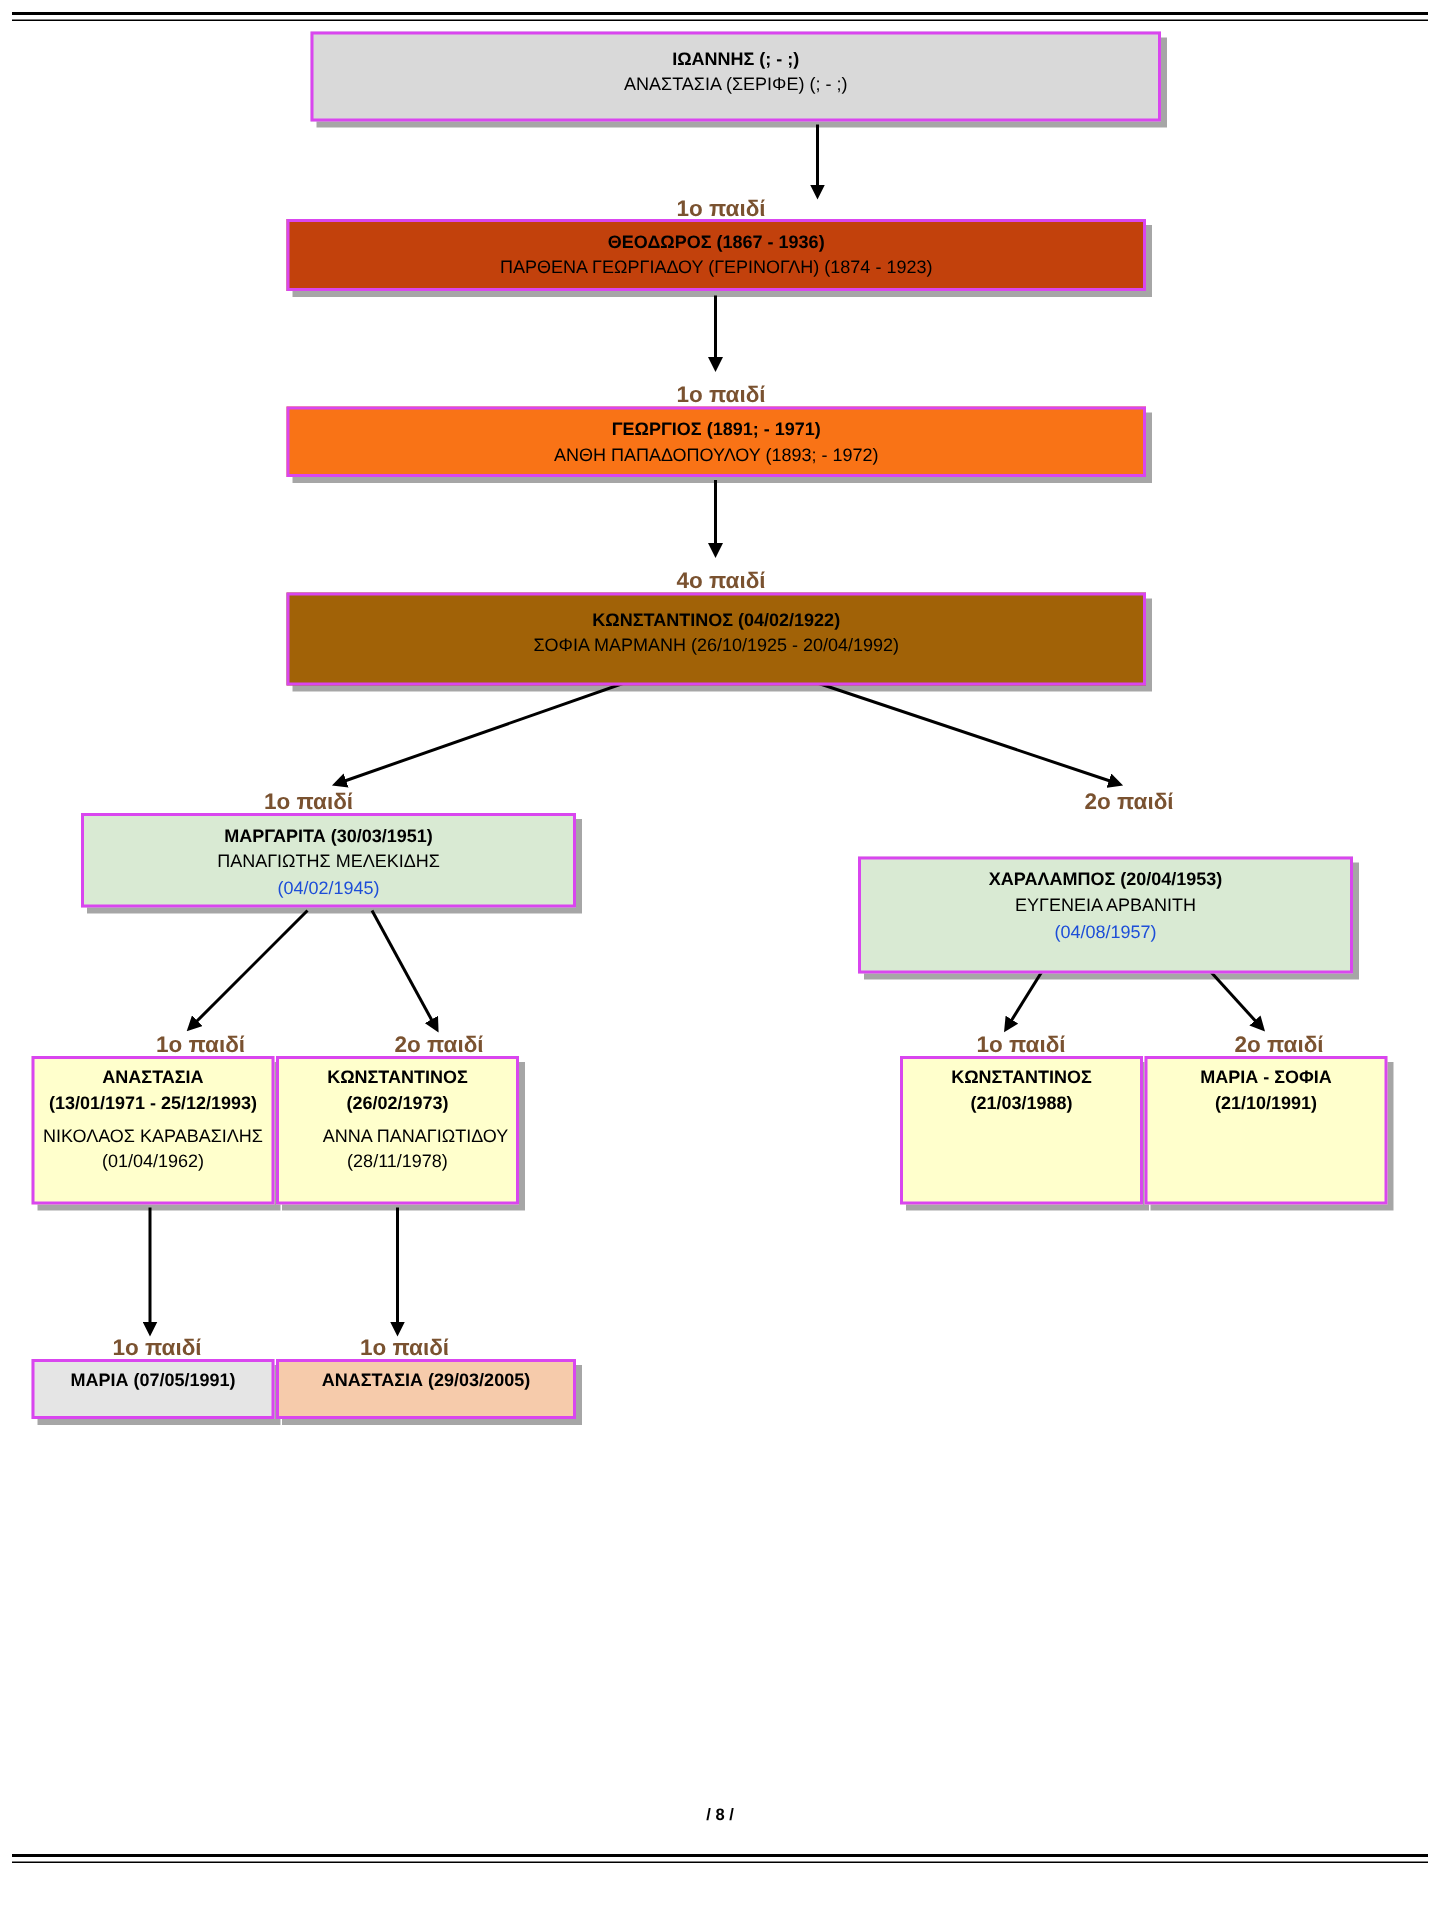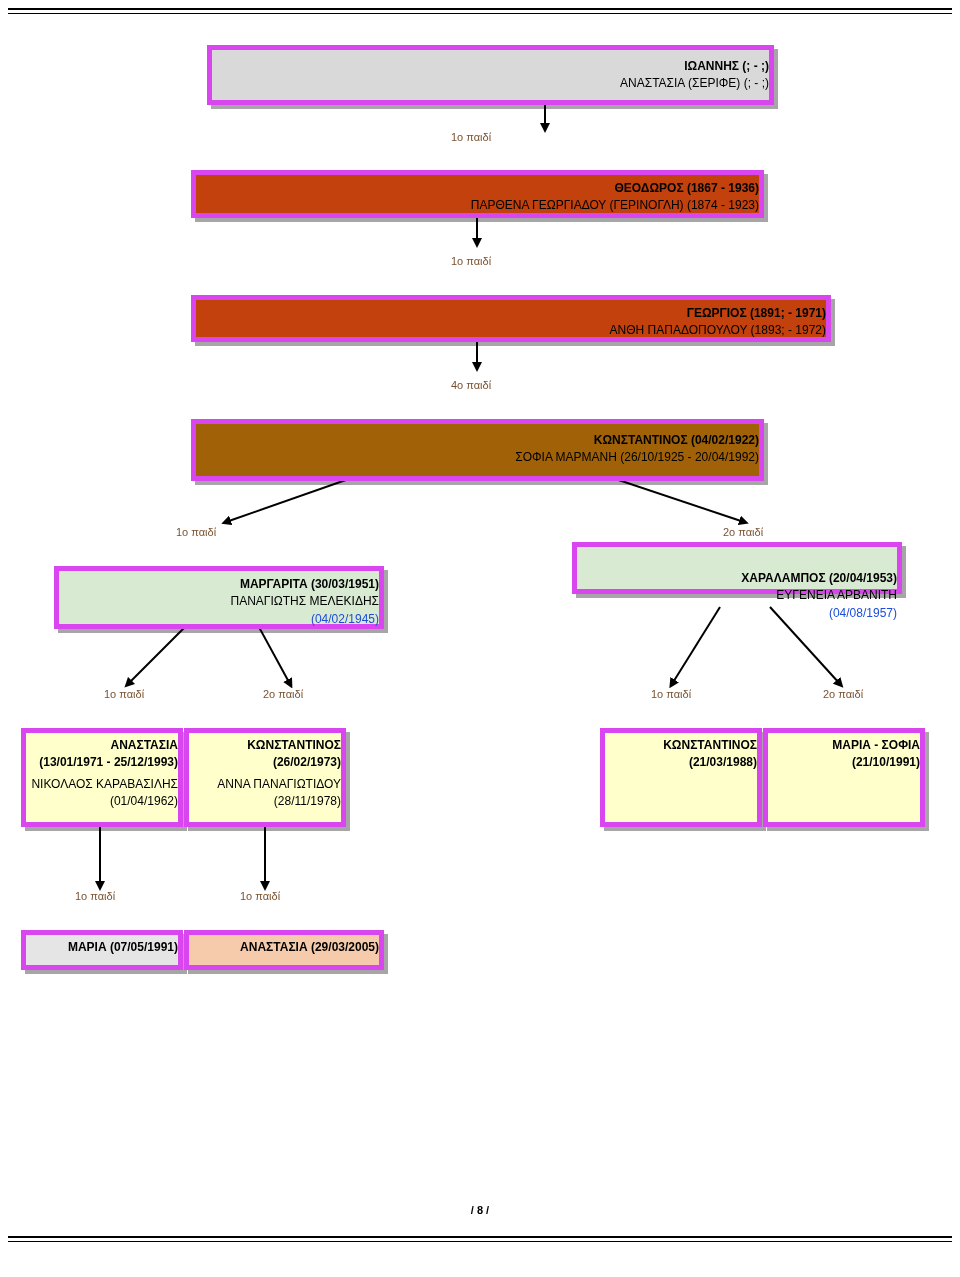--- a/index.html
+++ b/index.html
@@ -27,46 +27,45 @@
     border-top: 2px solid #000;
   }
   .rule.top { top: 8px; }
   .rule.top2 { top: 13px; border-top: 1px solid #000; }
   .rule.bot { top: 1236px; }
   .rule.bot2 { top: 1241px; border-top: 1px solid #000; }
 
   .node {
     position: absolute;
     box-sizing: border-box;
-    border: 5px solid #d946ef;
-    text-align: right;
+    border: 2px solid #d946ef;
+    text-align: center;
     line-height: 1.45;
     box-shadow: 4px 4px 0 rgba(0,0,0,0.35);
-    margin-top: 24px;
   }
   .node .line1 {
     font-weight: bold;
     font-size: 12px;
     color: #000;
     white-space: nowrap;
   }
   .node .line2 {
     font-size: 12px;
     color: #000;
     white-space: nowrap;
   }
   .node .line3 {
     font-size: 12px;
     color: #1d4ed8;
     white-space: nowrap;
   }
   .caption {
     position: absolute;
-    font-size: 11px;
-    font-weight: normal;
+    font-size: 15px;
+    font-weight: bold;
     color: #7a5230;
     white-space: nowrap;
   }
   .footer {
     position: absolute;
     left: 0;
     top: 1204px;
     width: 960px;
     text-align: center;
     font-size: 11px;
@@ -126,40 +125,40 @@
     <div class="line2">ΑΝΑΣΤΑΣΙΑ  (ΣΕΡΙΦΕ) (; - ;)</div>
   </div>
 
   <div class="caption" style="left:451px; top:131px;">1ο παιδί</div>
   <div class="node" style="left:191px; top:146px; width:573px; height:48px; background:#c2410c; padding-top:5px;">
     <div class="line1">ΘΕΟΔΩΡΟΣ  (1867 - 1936)</div>
     <div class="line2">ΠΑΡΘΕΝΑ  ΓΕΩΡΓΙΑΔΟΥ (ΓΕΡΙΝΟΓΛΗ) (1874 - 1923)</div>
   </div>
 
   <div class="caption" style="left:451px; top:255px;">1ο παιδί</div>
-  <div class="node" style="left:191px; top:271px; width:640px; height:47px; background:#c2410c; padding-top:5px;">
+  <div class="node" style="left:191px; top:271px; width:573px; height:47px; background:#f97316; padding-top:5px;">
     <div class="line1">ΓΕΩΡΓΙΟΣ (1891; - 1971)</div>
     <div class="line2">ΑΝΘΗ ΠΑΠΑΔΟΠΟΥΛΟΥ (1893; - 1972)</div>
   </div>
 
   <div class="caption" style="left:451px; top:379px;">4ο παιδί</div>
   <div class="node" style="left:191px; top:395px; width:573px; height:62px; background:#a16207; padding-top:8px;">
     <div class="line1">ΚΩΝΣΤΑΝΤΙΝΟΣ (04/02/1922)</div>
     <div class="line2">ΣΟΦΙΑ ΜΑΡΜΑΝΗ (26/10/1925 - 20/04/1992)</div>
   </div>
 
   <div class="caption" style="left:176px; top:526px;">1ο παιδί</div>
   <div class="node" style="left:54px; top:542px; width:330px; height:63px; background:#d9ead3; padding-top:5px;">
     <div class="line1">ΜΑΡΓΑΡΙΤΑ (30/03/1951)</div>
     <div class="line2">ΠΑΝΑΓΙΩΤΗΣ  ΜΕΛΕΚΙΔΗΣ</div>
     <div class="line3">(04/02/1945)</div>
   </div>
 
   <div class="caption" style="left:723px; top:526px;">2ο παιδί</div>
-  <div class="node" style="left:572px; top:518px; width:330px; height:52px; background:#d9ead3; padding-top:23px;">
+  <div class="node" style="left:572px; top:571px; width:330px; height:78px; background:#d9ead3; padding-top:5px;">
     <div class="line1">ΧΑΡΑΛΑΜΠΟΣ (20/04/1953)</div>
     <div class="line2">ΕΥΓΕΝΕΙΑ  ΑΡΒΑΝΙΤΗ</div>
     <div class="line3">(04/08/1957)</div>
   </div>
 
   <div class="caption" style="left:104px; top:688px;">1ο παιδί</div>
   <div class="node" style="left:21px; top:704px; width:162px; height:99px; background:#ffffcc; padding-top:4px;">
     <div class="line1">ΑΝΑΣΤΑΣΙΑ</div>
     <div class="line1">(13/01/1971 - 25/12/1993)</div>
     <div class="line2" style="margin-top:4px;">ΝΙΚΟΛΑΟΣ  ΚΑΡΑΒΑΣΙΛΗΣ</div>

